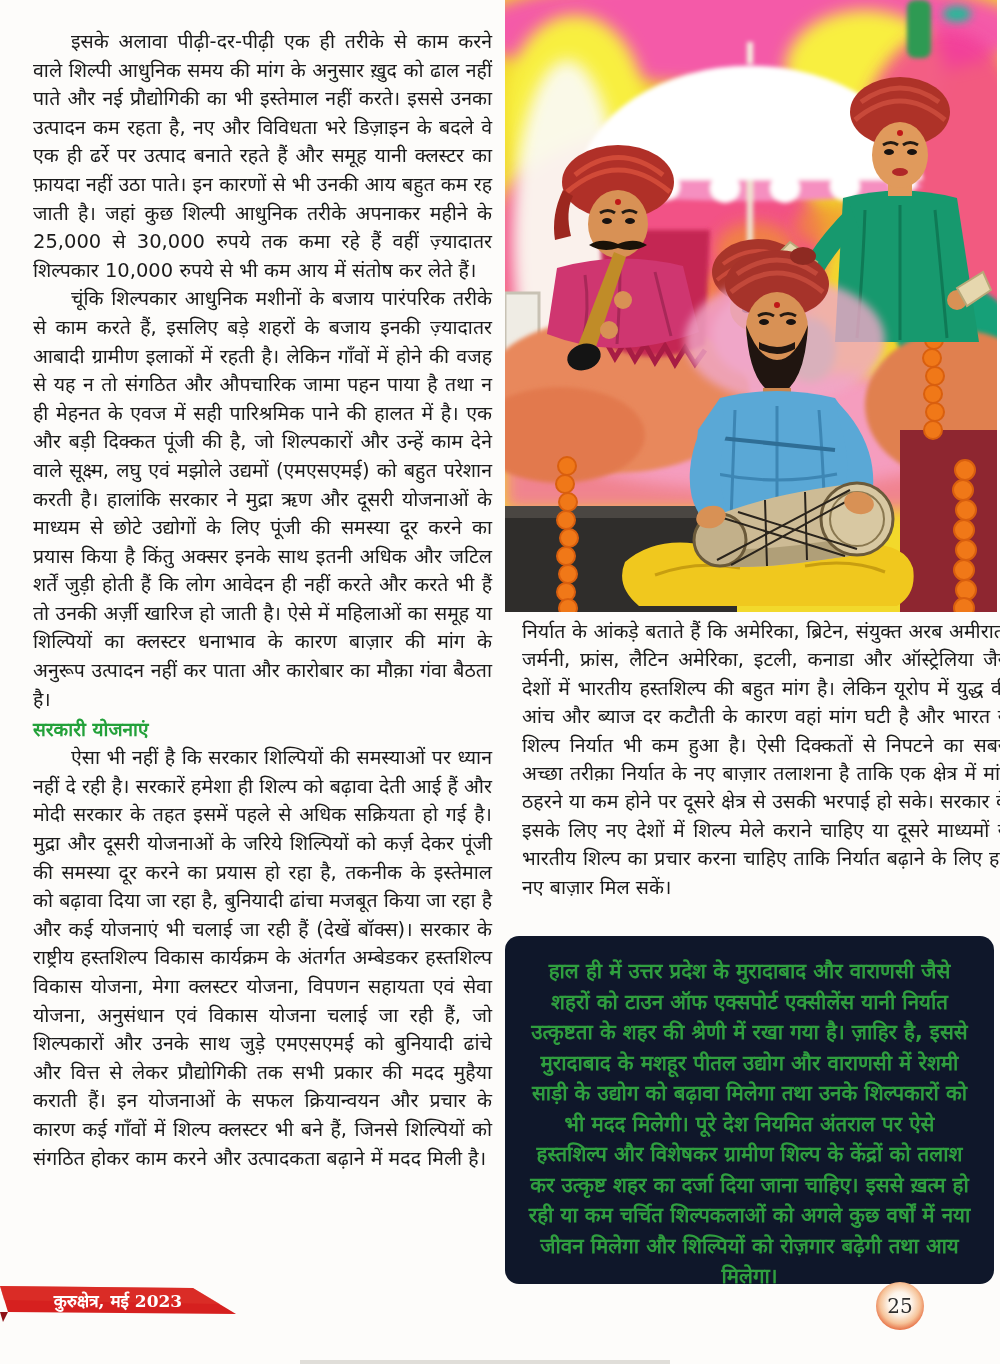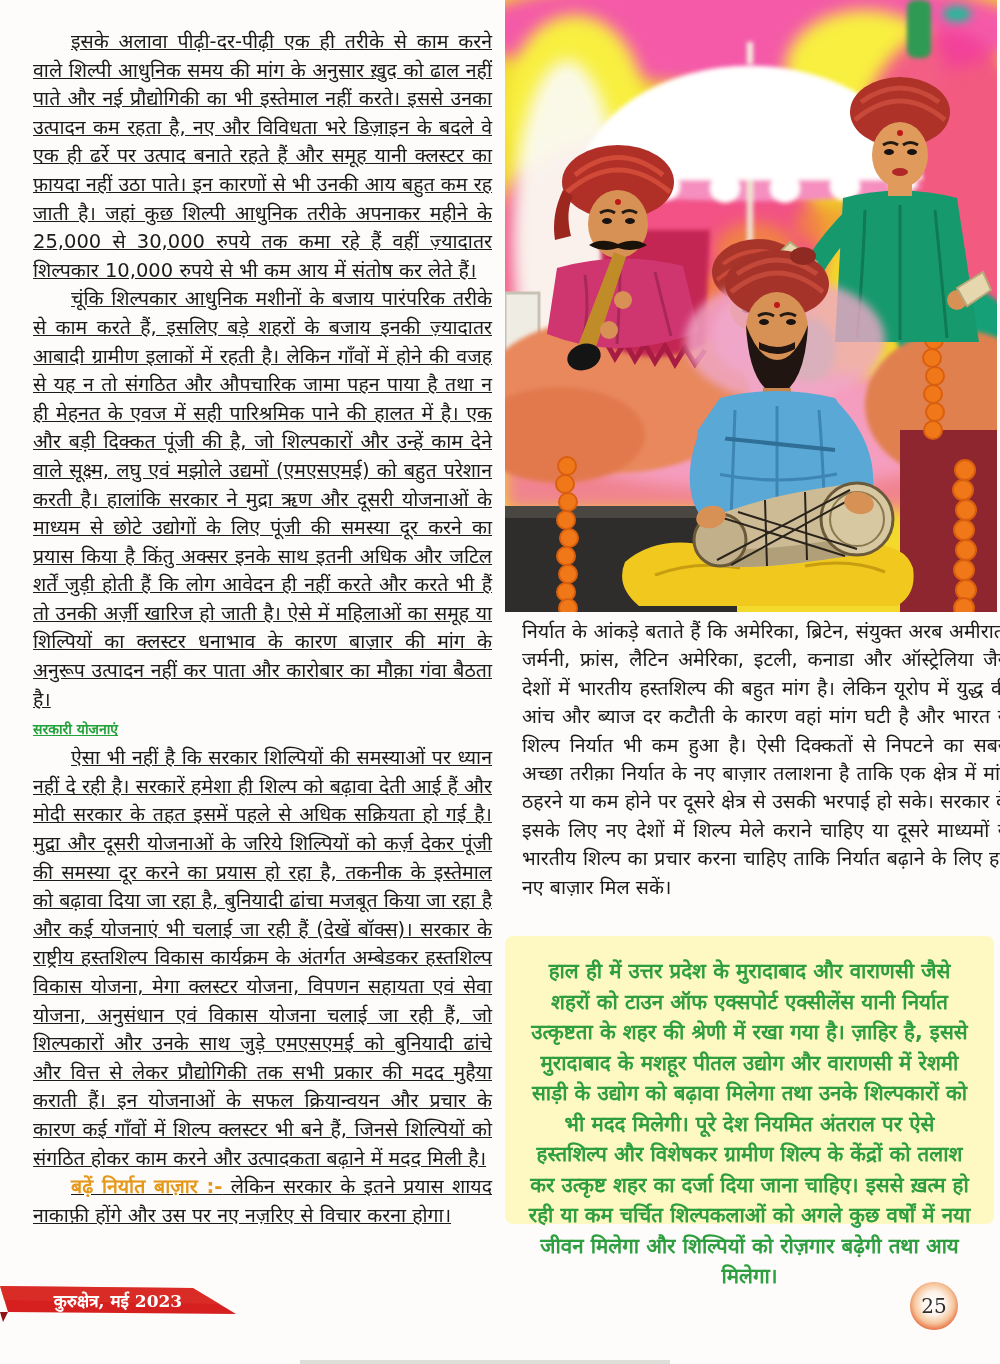--- a/index.html
+++ b/index.html
@@ -9,74 +9,73 @@
     font-family:"DejaVu Sans","Liberation Sans",sans-serif;
   }
   .page{position:absolute;inset:0;}
 
   
   .col-left{
     position:absolute;left:33px;top:28px;width:459px;
     font-size:19.5px;line-height:28.6px;color:#1b1b1b;
     text-align:justify;
   }
-  .col-left p{margin:0;text-decoration:underline;}
+  .col-left p{margin:0;}
   .para{text-indent:38px;}
   .h-green{
-    color:#23a13a;font-weight:bold;font-size:14px;line-height:30px;
+    color:#23a13a;font-weight:bold;font-size:19px;line-height:30px;
     margin:4px 0 2px 35px;text-indent:0;
   }
   .lead-orange{color:#e5991c;font-weight:bold;}
 
   
   .photo{
     position:absolute;left:505px;top:0;width:492px;height:612px;
     overflow:hidden;background:#f2d92b;
   }
   .photo svg{display:block;width:100%;height:100%;}
 
   .col-right{
     position:absolute;left:505px;top:614px;width:489px;
     font-size:19.5px;line-height:28.4px;color:#1b1b1b;text-align:justify;margin-left:17px;
   }
   .col-right p{margin:0;padding-top:4px;}
 
   .highlight-box{
-    position:absolute;left:505px;top:936px;width:489px;height:288px;
-    box-sizing:border-box;background:#fef9c3;border-radius:8px;
+    position:absolute;left:505px;top:936px;width:489px;height:348px;
+    box-sizing:border-box;background:#0f172a;border-radius:14px;
     padding:20px 22px 0 22px;
     color:#2f9e3f;font-weight:bold;font-size:20.5px;line-height:30.5px;
     text-align:center;
   }
 
   
   .ribbon{position:absolute;left:0;top:1282px;width:250px;height:48px;}
   .ribbon text{font-family:"DejaVu Serif","Liberation Serif",serif;font-size:17px;font-weight:bold;fill:#ffffff;}
   .page-circle{
-    position:absolute;left:910px;top:1282px;width:48px;height:48px;border-radius:50%;
+    position:absolute;left:876px;top:1282px;width:48px;height:48px;border-radius:50%;
     background:radial-gradient(circle at 50% 45%, #ffffff 0%, #fdf4ea 32%, #f6c49a 56%, #e2572b 80%, #c94a22 100%);
     display:flex;align-items:center;justify-content:center;
     color:#2e2e2e;font-size:20px;font-family:"DejaVu Serif","Liberation Serif",serif;
   }
   .scan-strip{
     position:absolute;left:300px;top:1360px;width:370px;height:4px;
     background:#c9c5be;opacity:.55;
   }
 </style>
 </head>
 <body>
 
 <div class="page">
 
   <div class="col-left">
     <p class="para">इसके अलावा पीढ़ी-दर-पीढ़ी एक ही तरीके से काम करने वाले शिल्पी आधुनिक समय की मांग के अनुसार ख़ुद को ढाल नहीं पाते और नई प्रौद्योगिकी का भी इस्तेमाल नहीं करते। इससे उनका उत्पादन कम रहता है, नए और विविधता भरे डिज़ाइन के बदले वे एक ही ढर्रे पर उत्पाद बनाते रहते हैं और समूह यानी क्लस्टर का फ़ायदा नहीं उठा पाते। इन कारणों से भी उनकी आय बहुत कम रह जाती है। जहां कुछ शिल्पी आधुनिक तरीके अपनाकर महीने के 25,000 से 30,000 रुपये तक कमा रहे हैं वहीं ज़्यादातर शिल्पकार 10,000 रुपये से भी कम आय में संतोष कर लेते हैं।</p>
     <p class="para">चूंकि शिल्पकार आधुनिक मशीनों के बजाय पारंपरिक तरीके से काम करते हैं, इसलिए बड़े शहरों के बजाय इनकी ज़्यादातर आबादी ग्रामीण इलाकों में रहती है। लेकिन गाँवों में होने की वजह से यह न तो संगठित और औपचारिक जामा पहन पाया है तथा न ही मेहनत के एवज में सही पारिश्रमिक पाने की हालत में है। एक और बड़ी दिक्कत पूंजी की है, जो शिल्पकारों और उन्हें काम देने वाले सूक्ष्म, लघु एवं मझोले उद्यमों (एमएसएमई) को बहुत परेशान करती है। हालांकि सरकार ने मुद्रा ऋण और दूसरी योजनाओं के माध्यम से छोटे उद्योगों के लिए पूंजी की समस्या दूर करने का प्रयास किया है किंतु अक्सर इनके साथ इतनी अधिक और जटिल शर्तें जुड़ी होती हैं कि लोग आवेदन ही नहीं करते और करते भी हैं तो उनकी अर्ज़ी खारिज हो जाती है। ऐसे में महिलाओं का समूह या शिल्पियों का क्लस्टर धनाभाव के कारण बाज़ार की मांग के अनुरूप उत्पादन नहीं कर पाता और कारोबार का मौक़ा गंवा बैठता है।</p>
     <p class="h-green">सरकारी योजनाएं</p>
     <p class="para">ऐसा भी नहीं है कि सरकार शिल्पियों की समस्याओं पर ध्यान नहीं दे रही है। सरकारें हमेशा ही शिल्प को बढ़ावा देती आई हैं और मोदी सरकार के तहत इसमें पहले से अधिक सक्रियता हो गई है। मुद्रा और दूसरी योजनाओं के जरिये शिल्पियों को कर्ज़ देकर पूंजी की समस्या दूर करने का प्रयास हो रहा है, तकनीक के इस्तेमाल को बढ़ावा दिया जा रहा है, बुनियादी ढांचा मजबूत किया जा रहा है और कई योजनाएं भी चलाई जा रही हैं (देखें बॉक्स)। सरकार के राष्ट्रीय हस्तशिल्प विकास कार्यक्रम के अंतर्गत अम्बेडकर हस्तशिल्प विकास योजना, मेगा क्लस्टर योजना, विपणन सहायता एवं सेवा योजना, अनुसंधान एवं विकास योजना चलाई जा रही हैं, जो शिल्पकारों और उनके साथ जुड़े एमएसएमई को बुनियादी ढांचे और वित्त से लेकर प्रौद्योगिकी तक सभी प्रकार की मदद मुहैया कराती हैं। इन योजनाओं के सफल क्रियान्वयन और प्रचार के कारण कई गाँवों में शिल्प क्लस्टर भी बने हैं, जिनसे शिल्पियों को संगठित होकर काम करने और उत्पादकता बढ़ाने में मदद मिली है।</p>
-    <p class="para"><span class="lead-orange">बढ़ें निर्यात बाज़ार :-</span><span> लेकिन सरकार के इतने प्रयास शायद नाकाफ़ी होंगे और उस पर नए नज़रिए से विचार करना होगा।</span></p>
   </div>
 
   <div class="photo" aria-label="मेले की सजावट के बीच पारंपरिक संगीतकारों की मिट्टी की मूर्तियाँ — शहनाई वादक तथा ढोलक बजाता शिल्पकार">
     <svg viewBox="0 0 492 612" preserveAspectRatio="none" aria-hidden="true">
       <defs>
         <filter id="b8" x="-40%" y="-40%" width="180%" height="180%">
             <feGaussianBlur stdDeviation="8"></feGaussianBlur>
           </filter>
         <filter id="b4" x="-40%" y="-40%" width="180%" height="180%">
             <feGaussianBlur stdDeviation="4"></feGaussianBlur>

